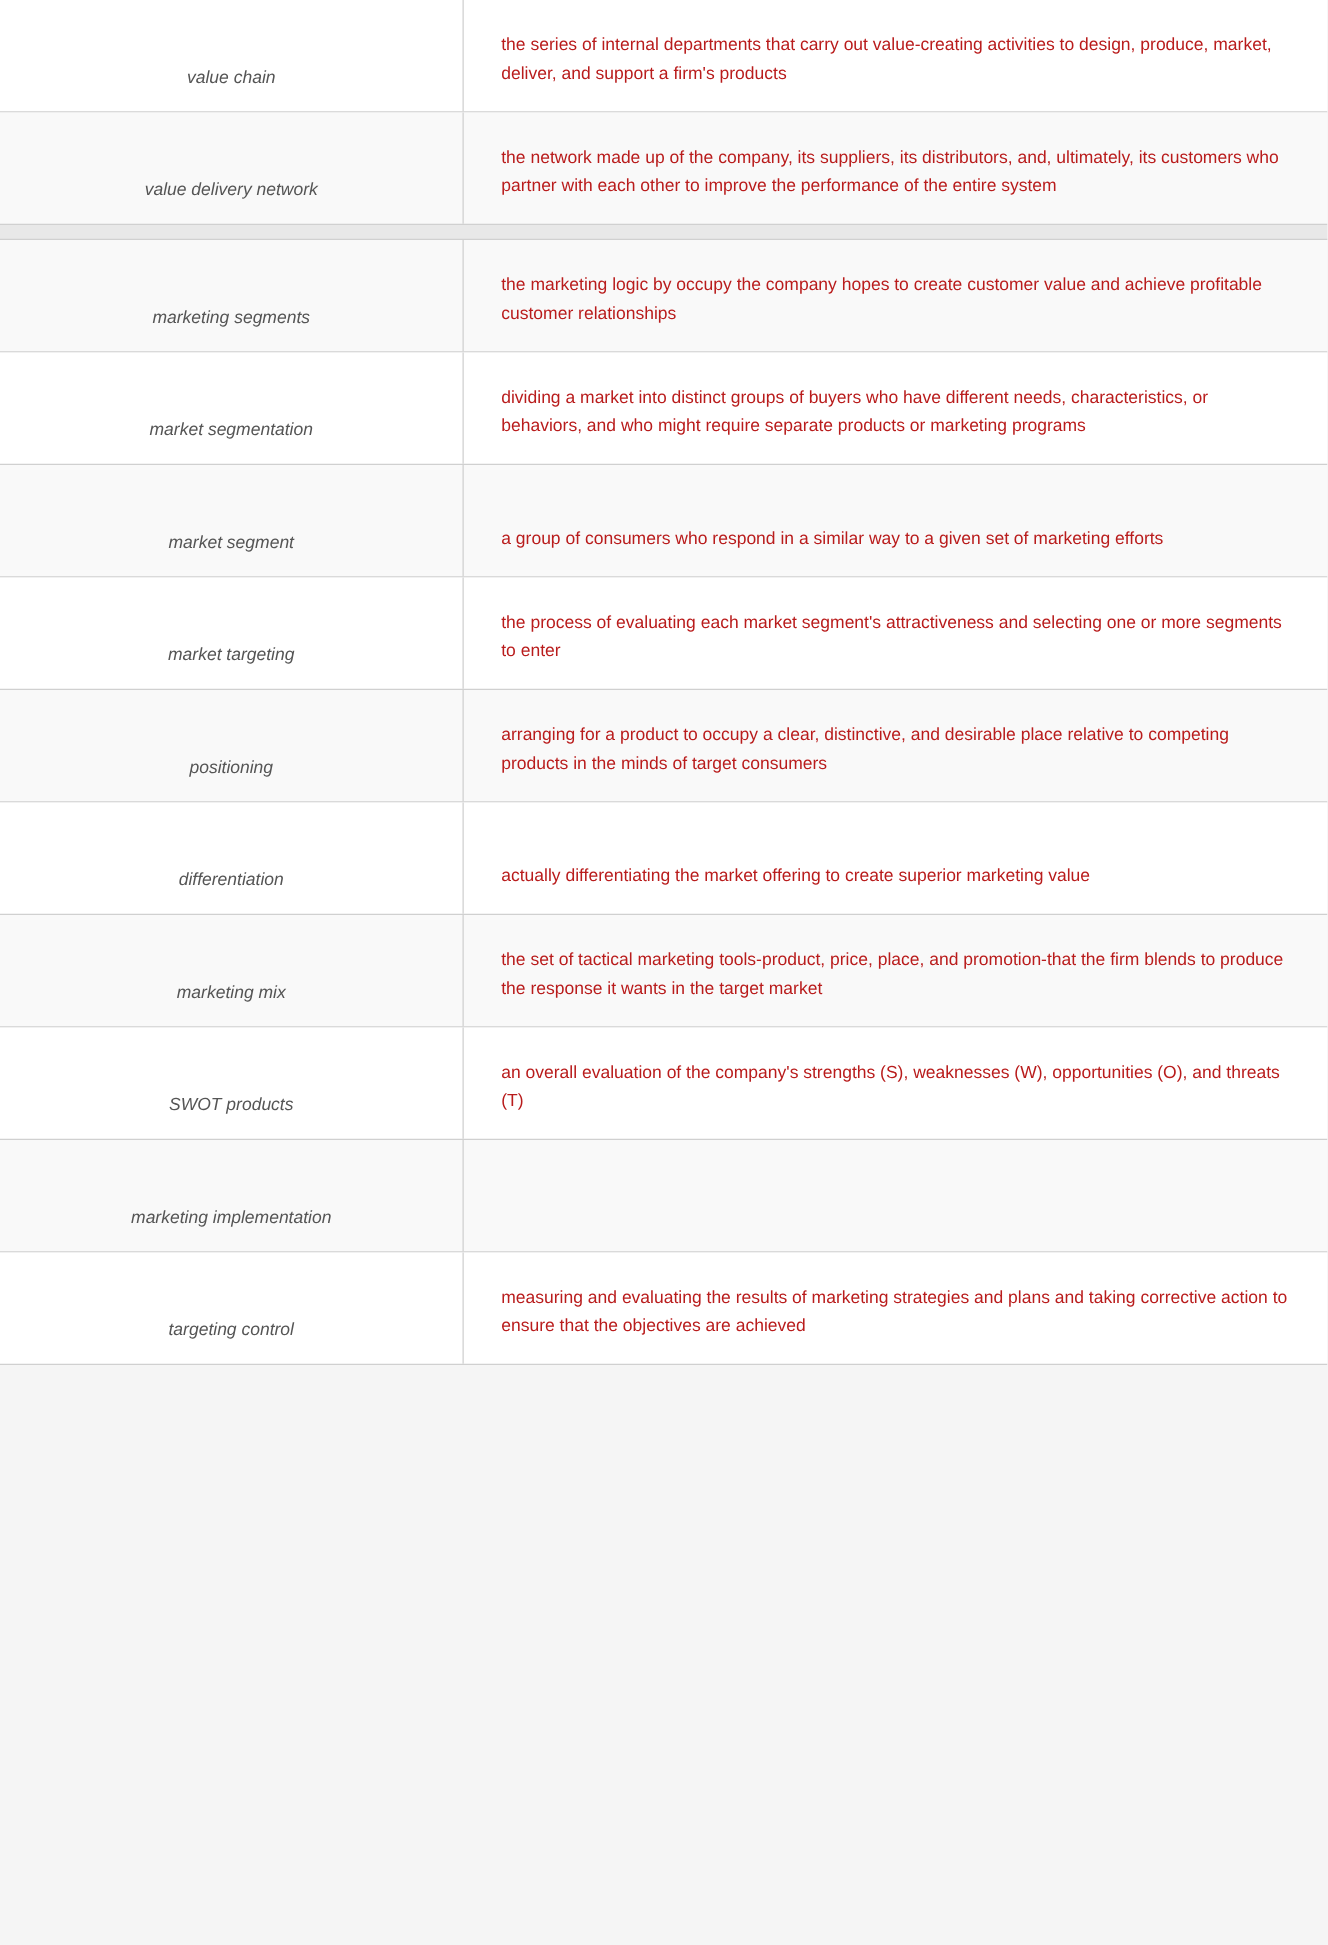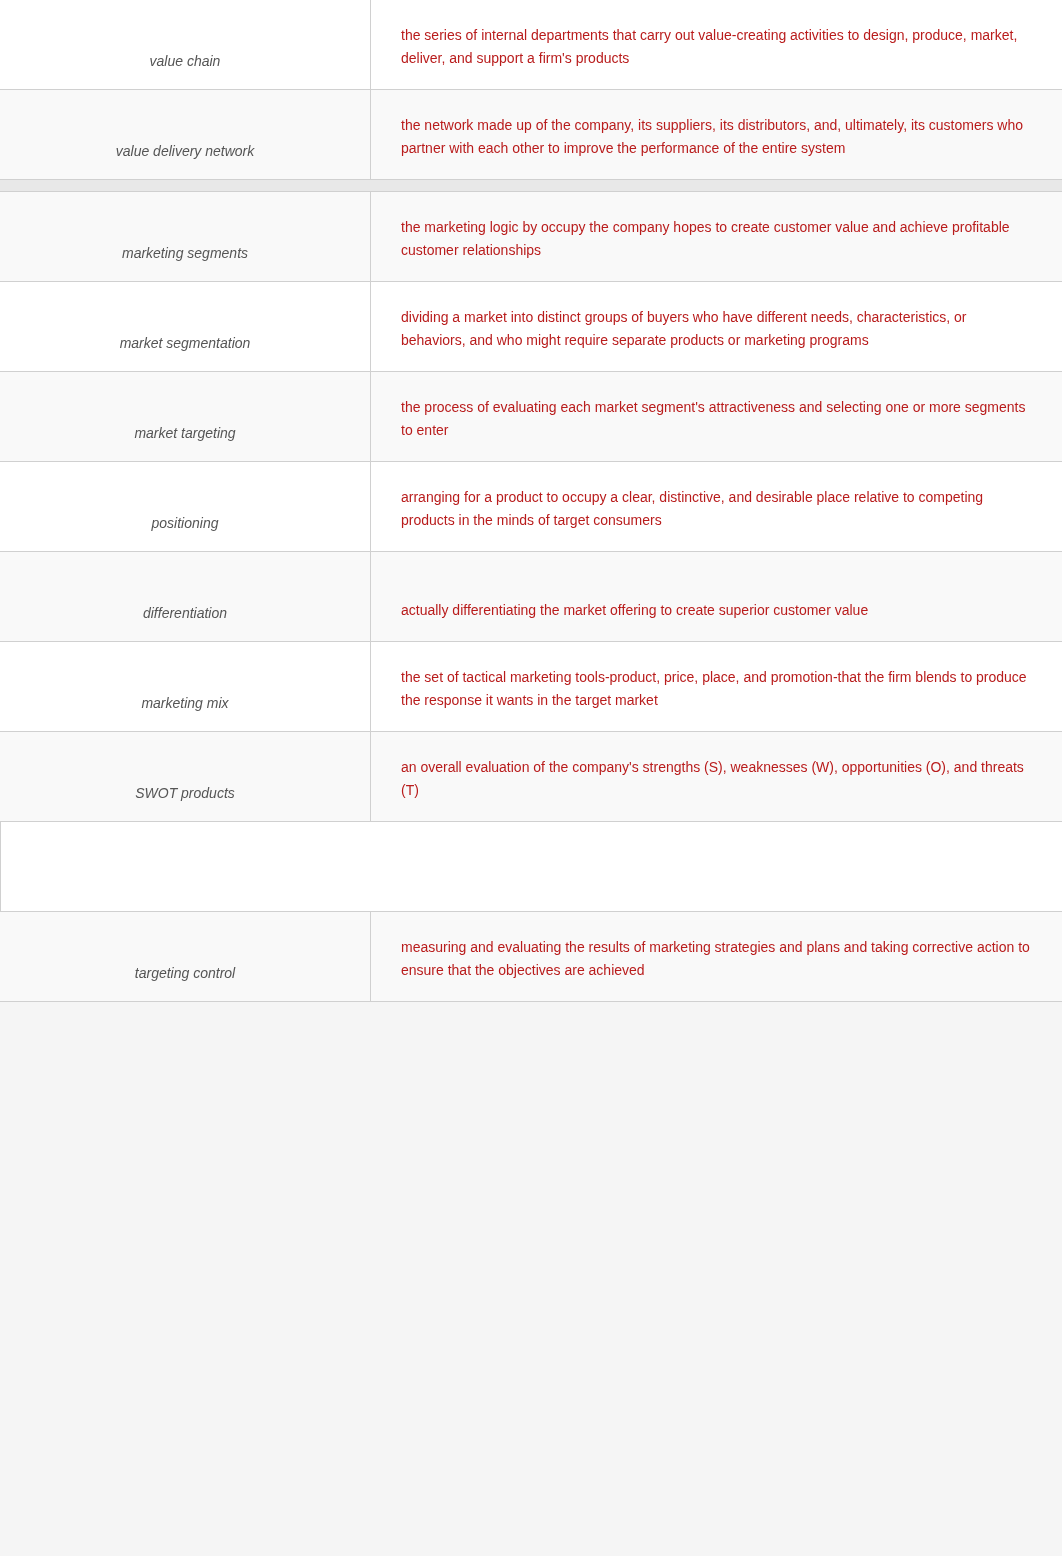--- a/index.html
+++ b/index.html
@@ -86,45 +86,51 @@
       <div class="term-cell">marketing segments</div>
       <div class="divider"></div>
       <div class="definition-cell">the marketing logic by occupy the company hopes to create customer value and achieve profitable customer relationships</div>
     </div>
     <div class="table-row">
       <div class="term-cell">market segmentation</div>
       <div class="divider"></div>
       <div class="definition-cell">dividing a market into distinct groups of buyers who have different needs, characteristics, or behaviors, and who might require separate products or marketing programs</div>
     </div>
     <div class="table-row">
+      <div class="term-cell">market segment</div>
+      <div class="divider"></div>
+      <div class="definition-cell">a group of consumers who respond in a similar way to a given set of marketing efforts</div>
+    </div>
+    <div class="table-row">
       <div class="term-cell">market targeting</div>
       <div class="divider"></div>
       <div class="definition-cell">the process of evaluating each market segment's attractiveness and selecting one or more segments to enter</div>
     </div>
     <div class="table-row">
       <div class="term-cell">positioning</div>
       <div class="divider"></div>
       <div class="definition-cell">arranging for a product to occupy a clear, distinctive, and desirable place relative to competing products in the minds of target consumers</div>
     </div>
     <div class="table-row">
       <div class="term-cell">differentiation</div>
       <div class="divider"></div>
-      <div class="definition-cell">actually differentiating the market offering to create superior customer value</div>
+      <div class="definition-cell">actually differentiating the market offering to create superior marketing value</div>
     </div>
     <div class="table-row">
       <div class="term-cell">marketing mix</div>
       <div class="divider"></div>
       <div class="definition-cell">the set of tactical marketing tools-product, price, place, and promotion-that the firm blends to produce the response it wants in the target market</div>
     </div>
     <div class="table-row">
       <div class="term-cell">SWOT products</div>
       <div class="divider"></div>
       <div class="definition-cell">an overall evaluation of the company's strengths (S), weaknesses (W), opportunities (O), and threats (T)</div>
     </div>
     <div class="table-row">
+      <div class="term-cell">marketing implementation</div>
       <div class="divider"></div>
     </div>
     <div class="table-row">
       <div class="term-cell">targeting control</div>
       <div class="divider"></div>
       <div class="definition-cell">measuring and evaluating the results of marketing strategies and plans and taking corrective action to ensure that the objectives are achieved</div>
     </div>
   </div>
 
 </body></html>

